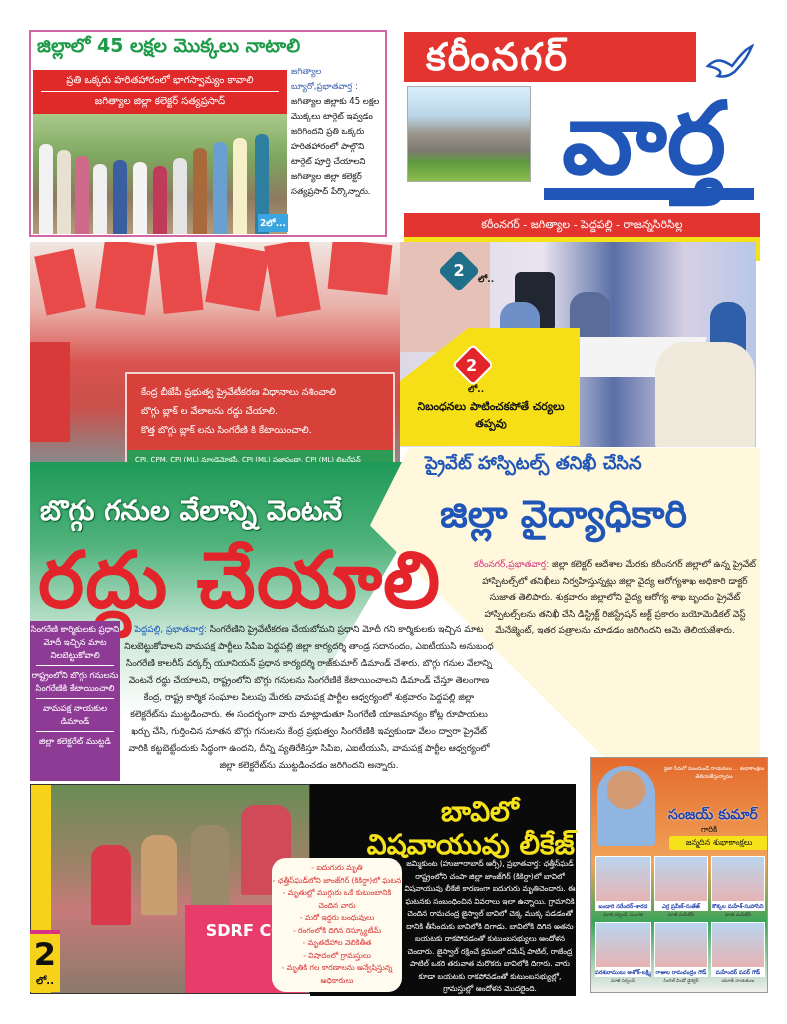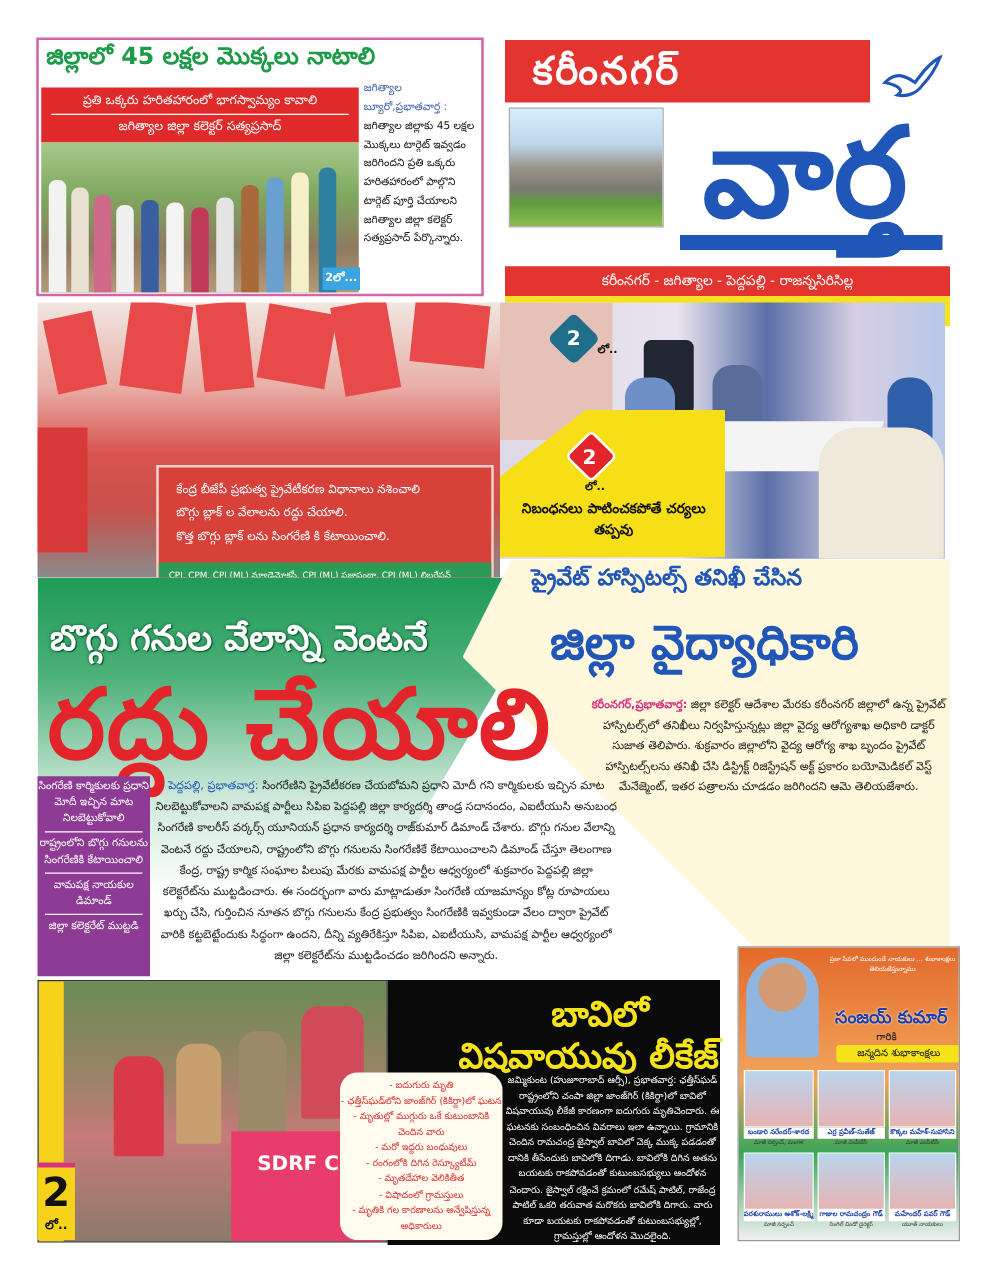--- a/index.html
+++ b/index.html
@@ -13,21 +13,21 @@
   .tl-red div { padding-top: 4px; }
   .tl-red hr { border: 0; border-top: 1px solid #fff; margin: 3px 8px; }
   .tl-photo { left: 2px; top: 82px; width: 254px; height: 120px; background: linear-gradient(180deg, #a9c98a 0%, #7ea860 35%, #8d7a60 70%, #b59a7a 100%); overflow: hidden; }
   .tl-photo .person { position: absolute; bottom: 0; width: 14px; border-radius: 6px 6px 0 0; }
   .tl-badge { left: 227px; top: 182px; width: 30px; height: 18px; background: #3aa5e0; color: #fff; font-size: 9px; font-weight: bold; text-align: center; line-height: 18px; }
   .tl-text { left: 260px; top: 32px; width: 94px; font-size: 8.5px; line-height: 15px; color: #111; }
   .tl-text .dateline { color: #3a5fad; }
 
   
   .mast { left: 404px; top: 30px; width: 356px; height: 205px; }
-  .mast-red { left: 0; top: 2px; width: 292px; height: 50px; background: #e3342f; color: #fff; font-size: 31px; font-weight: bold; padding-left: 22px; line-height: 50px; letter-spacing: 2px; }
+  .mast-red { left: 0; top: 2px; width: 292px; height: 50px; background: #e3342f; color: #fff; font-size: 38px; font-weight: bold; padding-left: 22px; line-height: 50px; letter-spacing: 2px; }
   .mast-bird { left: 300px; top: 14px; width: 50px; height: 42px; }
   .mast-dam { left: 3px; top: 56px; width: 124px; height: 96px; background: linear-gradient(180deg, #d7eefb 0%, #bcd7ea 30%, #9a948a 50%, #7d7a72 68%, #5f9b3e 80%, #8dbd4e 100%); border: 1px solid #aaa; }
   .mast-vaartha { left: 130px; top: 48px; width: 220px; height: 122px; color: #1f56b8; font-size: 100px; font-weight: bold; line-height: 122px; text-align: center; }
   .mast-vaartha-bar { left: 140px; top: 158px; width: 210px; height: 12px; background: #1f56b8; }
   .mast-regions { left: 0; top: 183px; width: 356px; height: 24px; background: #e3342f; color: #fff; font-size: 11px; text-align: center; line-height: 24px; }
   .mast-dateline { left: 0; top: 207px; width: 356px; height: 24px; background: #f6e21a; color: #111; font-size: 10.5px; font-weight: bold; line-height: 24px; padding: 0 14px; display: flex; justify-content: space-between; }
 
   
   .lead-photo { left: 30px; top: 242px; width: 370px; height: 220px; background: linear-gradient(180deg, #f0e6e0 0%, #e8b0a8 30%, #d9534f 55%, #c9504a 75%, #8a8a8a 100%); overflow: hidden; }
   .flag { position: absolute; background: #e84a4a; }
@@ -47,21 +47,21 @@
   .band-green { left: 30px; top: 462px; width: 420px; height: 320px; background: linear-gradient(180deg, #1f9a57 0%, #4db17a 25%, #cfe9da 55%, #ffffff 80%); clip-path: polygon(0 0, 100% 0, 55% 100%, 0 100%); }
   .band-cream { left: 370px; top: 448px; width: 390px; height: 310px; background: #fff8dc; clip-path: polygon(10% 0, 100% 0, 100% 100%, 60% 100%, 0 25%); }
 
   .hl-green { left: 40px; top: 494px; width: 360px; color: #fff; font-size: 28px; font-weight: bold; text-shadow: 0 0 3px #0b5f2e, 1px 1px 0 #0b5f2e; white-space: nowrap; }
   .hl-red { left: 38px; top: 538px; width: 430px; color: #e3242b; font-size: 78px; font-weight: bold; line-height: 84px; letter-spacing: 1px; white-space: nowrap; }
 
   .hl-blue1 { left: 425px; top: 452px; width: 340px; color: #1f56b8; font-size: 18px; font-weight: bold; white-space: nowrap; }
   .hl-blue2 { left: 440px; top: 492px; width: 320px; color: #1f56b8; font-size: 38px; font-weight: bold; white-space: nowrap; }
 
   .hosp-body { left: 470px; top: 556px; width: 290px; font-size: 9px; line-height: 16.5px; text-align: center; color: #1a1a1a; }
-  .hosp-body .dateline { color: #d63384; font-weight: bold; }
+  .hosp-body .dateline { color: #d63384; font-weight: normal; }
 
   
   .purple { left: 30px; top: 621px; width: 90px; height: 160px; background: #8e3b95; color: #fff; font-size: 8.5px; text-align: center; line-height: 13px; padding-top: 2px; }
   .purple .sep { border-top: 1px solid #fff; margin: 3px 6px; }
 
   .main-body { left: 124px; top: 621px; width: 370px; font-size: 9px; line-height: 17px; text-align: center; color: #1a1a1a; }
   .main-body .dateline { color: #1f56b8; }
 
   
   .well-photo { left: 30px; top: 784px; width: 280px; height: 210px; background: linear-gradient(180deg, #6a8c55 0%, #a08268 40%, #c77a7a 60%, #8c7a6a 100%); overflow: hidden; border: 1px solid #333; }

